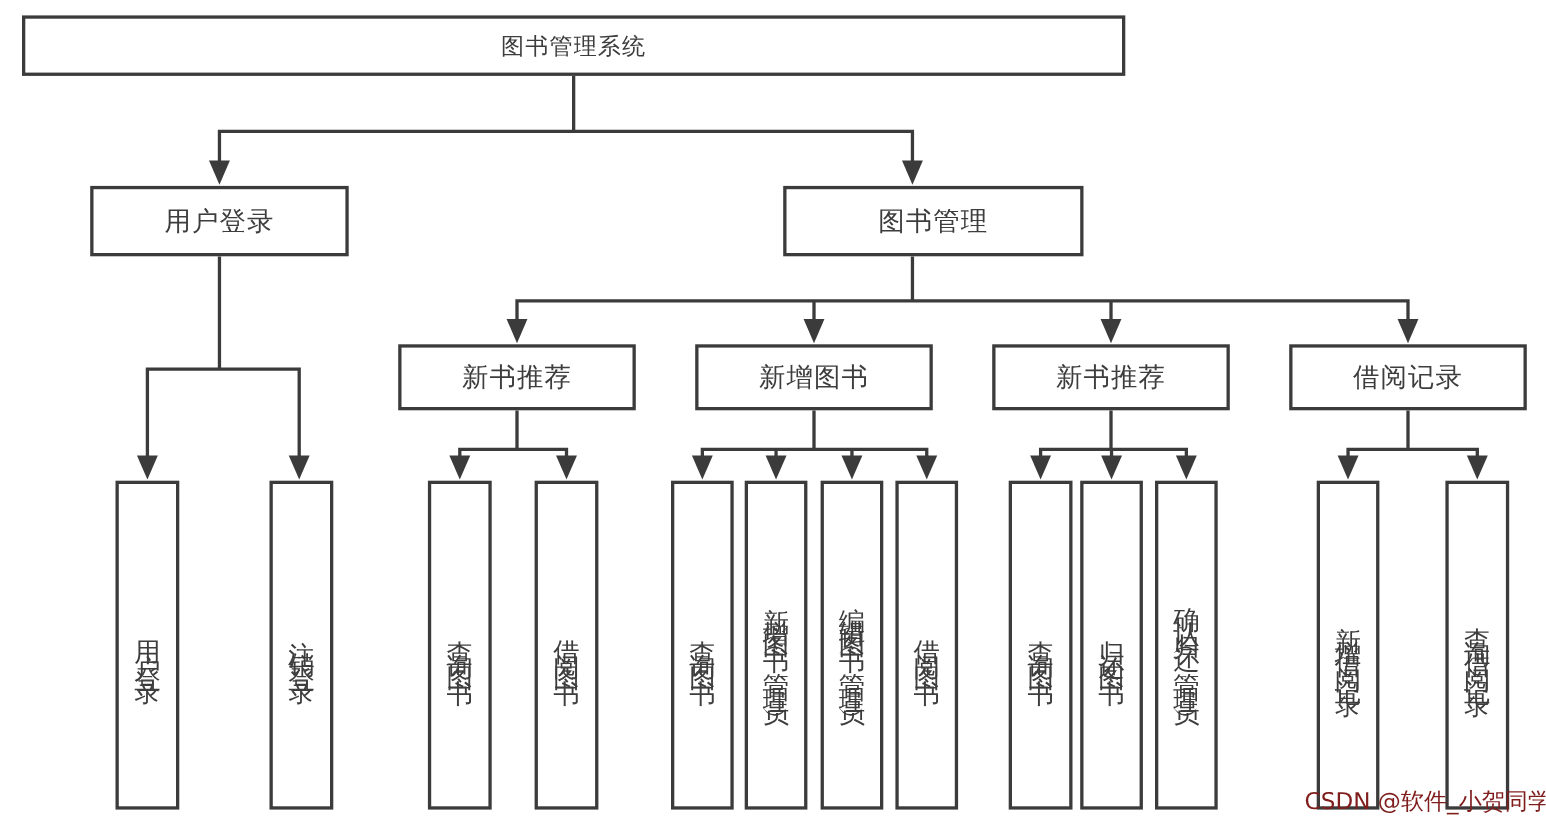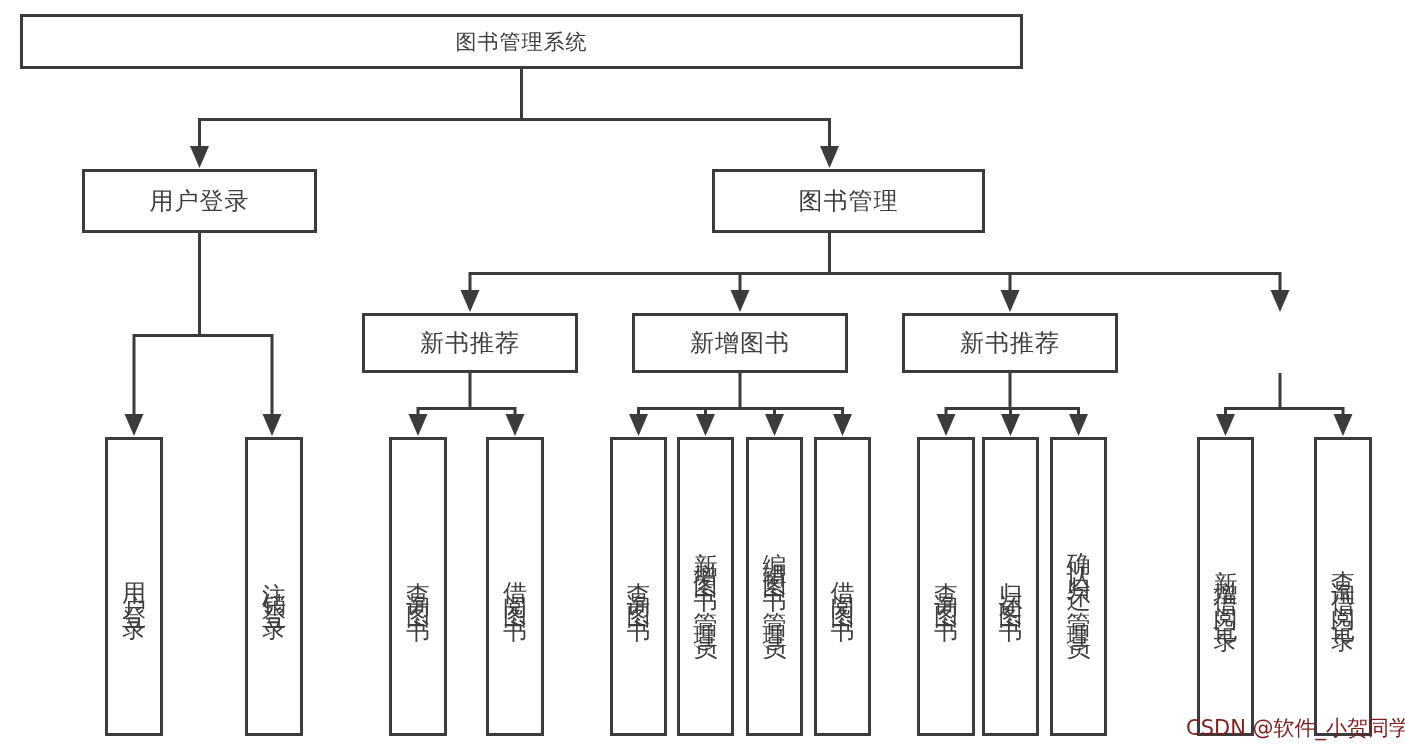--- a/index.html
+++ b/index.html
@@ -87,20 +87,21 @@
   </svg>
 
   <div class="box n-root">图书管理系统</div>
 
   <div class="box n-login">用户登录</div>
   <div class="box n-mgmt">图书管理</div>
 
   <div class="box lvl3 n-l3a">新书推荐</div>
   <div class="box lvl3 n-l3b">新增图书</div>
   <div class="box lvl3 n-l3c">新书推荐</div>
+  <div class="box lvl3 n-l3d">借阅记录</div>
 
   <div class="box leaf f1">
     <span class="vtext">用户登录</span>
     </div>
   <div class="box leaf f2">
     <span class="vtext">注销登录</span>
     </div>
 
   <div class="box leaf f3">
     <span class="vtext">查询图书</span>

